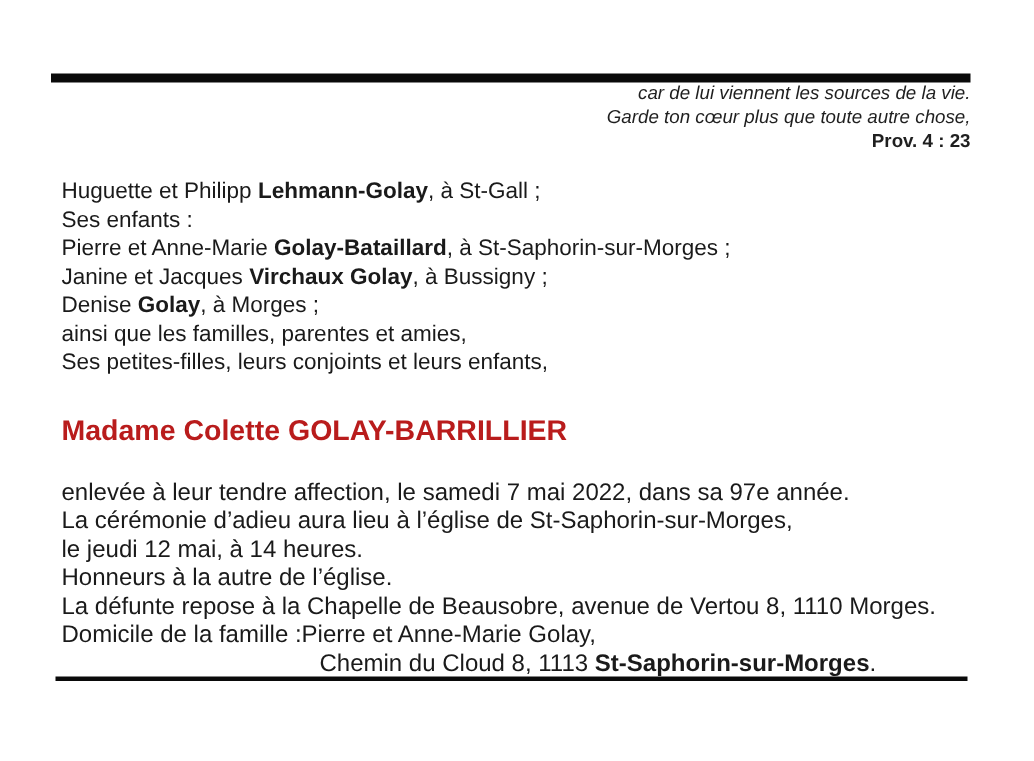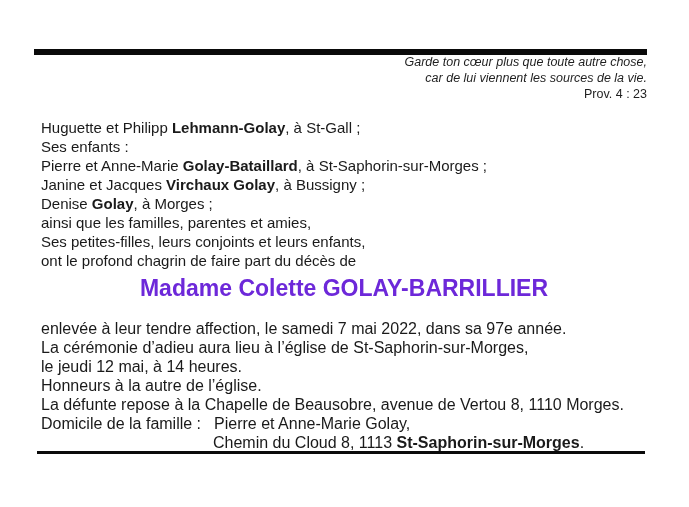--- a/index.html
+++ b/index.html
@@ -37,20 +37,21 @@
     top: 54px;
     right: 42px;
     text-align: right;
     font-size: 12.5px;
     line-height: 16px;
     font-style: italic;
     color: #1f1f1f;
   }
   .epigraph .epi-ref {
     font-style: normal;
+    font-weight: bold;
   }
   .family-block {
     position: absolute;
     left: 41px;
     top: 118px;
     width: 620px;
     font-size: 15px;
     line-height: 19px;
   }
   .details-block {
@@ -65,55 +66,52 @@
     white-space: pre-wrap;
   }
   .b {
     font-weight: bold;
   }
   .deceased-name {
     position: absolute;
     left: 41px;
     top: 278px;
     width: 606px;
-    text-align: center;
-    font-size: 23px;
+    font-size: 19px;
     line-height: 20px;
     font-weight: bold;
-    color: #6d28d9;
+    color: #b91c1c;
   }
   .res-value {
-    margin-left: 13px;
   }
   .indent {
     padding-left: 172px;
   }
 </style>
 </head>
 <body>
 
 <div class="page">
 
   <div class="rule rule-top"></div>
 
   <div class="epigraph">
+    <div class="epi-line">car de lui viennent les sources de la vie.</div>
     <div class="epi-line">Garde ton cœur plus que toute autre chose,</div>
-    <div class="epi-line">car de lui viennent les sources de la vie.</div>
     <div class="epi-ref">Prov. 4 : 23</div>
   </div>
 
   <div class="family-block">
     <div class="line"><span>Huguette et Philipp </span><span class="b">Lehmann-Golay</span><span>, à St-Gall ;</span></div>
     <div class="line">Ses enfants :</div>
     <div class="line"><span>Pierre et Anne-Marie </span><span class="b">Golay-Bataillard</span><span>, à St-Saphorin-sur-Morges ;</span></div>
     <div class="line"><span>Janine et Jacques </span><span class="b">Virchaux Golay</span><span>, à Bussigny ;</span></div>
     <div class="line"><span>Denise </span><span class="b">Golay</span><span>, à Morges ;</span></div>
     <div class="line">ainsi que les familles, parentes et amies,</div>
     <div class="line">Ses petites-filles, leurs conjoints et leurs enfants,</div>
-    <div class="line">ont le profond chagrin de faire part du décès de</div>
   </div>
 
   <div class="deceased-name">Madame Colette GOLAY-BARRILLIER</div>
 
   <div class="details-block">
     <div class="line">enlevée à leur tendre affection, le samedi 7 mai 2022, dans sa 97e année.</div>
     <div class="line">La cérémonie d’adieu aura lieu à l’église de St-Saphorin-sur-Morges,</div>
     <div class="line">le jeudi 12 mai, à 14 heures.</div>
     <div class="line">Honneurs à la autre de l’église.</div>
     <div class="line">La défunte repose à la Chapelle de Beausobre, avenue de Vertou 8, 1110 Morges.</div>

